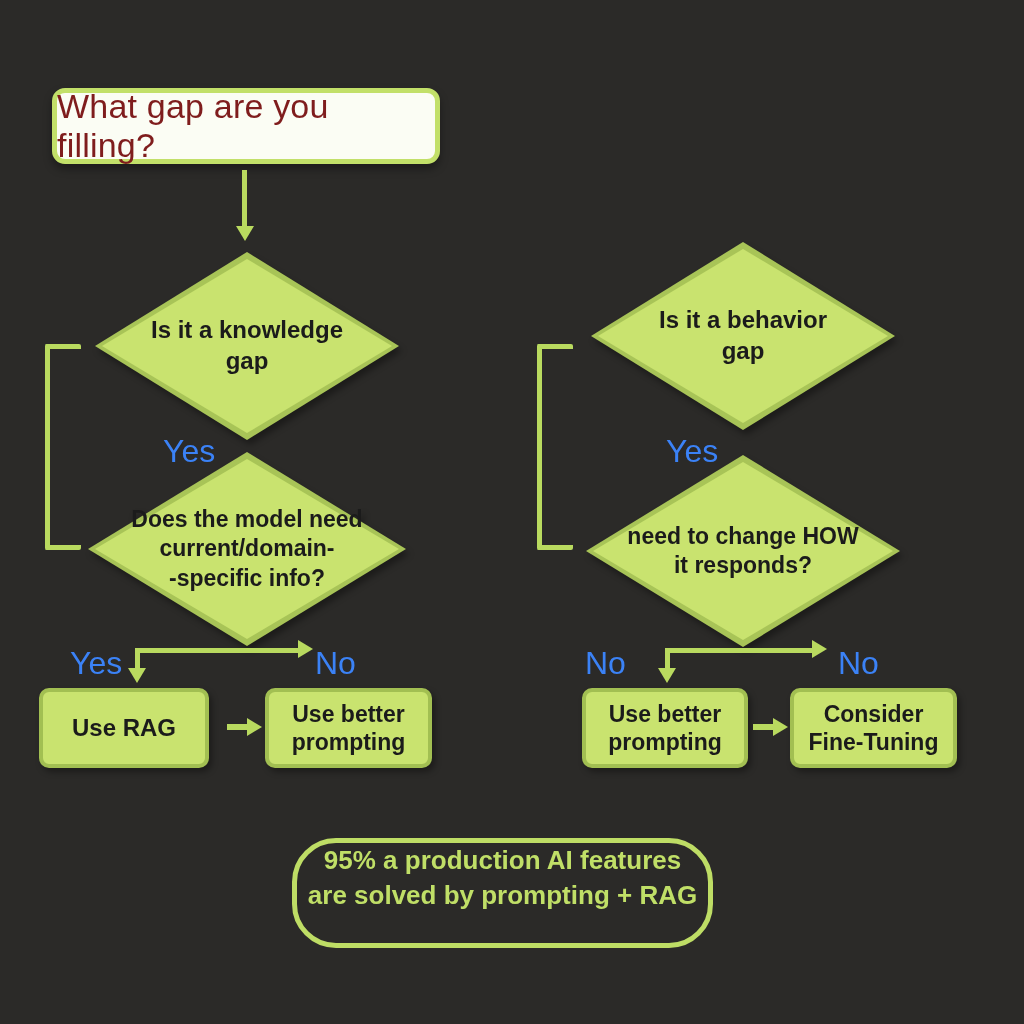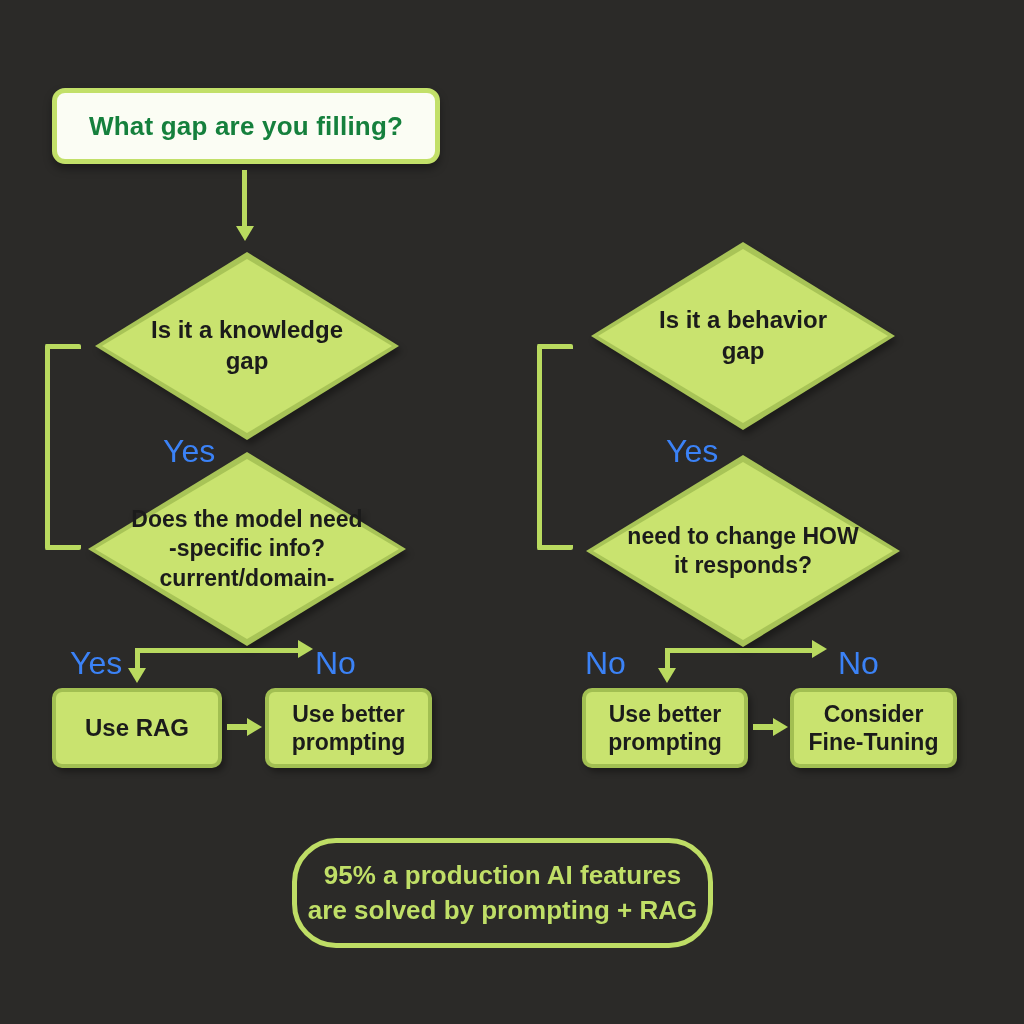--- a/index.html
+++ b/index.html
@@ -8,21 +8,21 @@
     background:#2b2a28; overflow:hidden;
     font-family:"Liberation Sans", sans-serif;
   }
   
   .root-box {
     position:absolute; left:52px; top:88px; width:388px; height:76px;
     background:#fbfdf4; border:5px solid #c2e069; border-radius:13px;
     box-sizing:border-box; display:flex; align-items:center; justify-content:center;
     box-shadow:0 5px 8px rgba(0,0,0,.35);
   }
-  .root-box .q { font-size:26px; font-weight:700; color:#15803d; letter-spacing:.2px; }
+  .root-box .q { font-size:34px; font-weight:400; color:#7f1d1d; letter-spacing:.2px; }
   
   .line { position:absolute; background:#b9da5f; }
   .head-down { position:absolute; width:0; height:0;
     border-left:9px solid transparent; border-right:9px solid transparent;
     border-top:15px solid #b9da5f; }
   .head-right { position:absolute; width:0; height:0;
     border-top:9px solid transparent; border-bottom:9px solid transparent;
     border-left:15px solid #b9da5f; }
   .bracket {
     position:absolute; width:36px; height:206px; box-sizing:border-box;
@@ -44,21 +44,21 @@
     display:flex; flex-direction:column; align-items:center; justify-content:center;
     font-weight:700; color:#1b1b1b; line-height:1.22; text-align:center;
     box-shadow:3px 4px 6px rgba(0,0,0,.35);
   }
   
   .lbl { position:absolute; color:#3b82f6; font-size:32px; font-weight:400; }
   
   .pill {
     position:absolute; left:292px; top:838px; width:421px; height:110px;
     box-sizing:border-box; border:5px solid #bedd65; border-radius:44px;
-    display:flex; flex-direction:column; align-items:center; justify-content:center;
+    display:flex; flex-direction:column; align-items:center; 
     color:#c0df67; font-weight:700; font-size:26px; line-height:1.35; text-align:center;
   }
   .fs24 { font-size:24px; }
   .fs23 { font-size:23px;align-items:center; }
 </style>
 </head>
 <body>
 
 <div class="canvas">
 
@@ -80,33 +80,33 @@
     </div>
   </div>
 
   <div class="lbl" style="left:163px; top:433px;">Yes</div>
 
   <div class="diamond" style="left:88px; top:452px; width:318px; height:194px;">
     <div class="outer"></div>
     <div class="inner"></div>
     <div class="txt fs23">
       <span>Does the model need</span>
+      <span>current/domain-</span>
       <span>-specific info?</span>
-      <span>current/domain-</span>
     </div>
   </div>
 
   <div class="line" style="left:135px; top:648px; width:166px; height:5px;"></div>
   <div class="head-right" style="left:298px; top:640px;"></div>
   <div class="line" style="left:135px; top:648px; width:5px; height:24px;"></div>
   <div class="head-down" style="left:128px; top:668px;"></div>
   <div class="lbl" style="left:70px; top:645px;">Yes</div>
   <div class="lbl" style="left:315px; top:645px;">No</div>
 
-  <div class="rbox fs24" style="left:52px; width:170px;">
+  <div class="rbox fs24" style="left:39px; width:170px;">
     <span>Use RAG</span>
   </div>
   <div class="line" style="left:227px; top:724px; width:22px; height:6px;"></div>
   <div class="head-right" style="left:247px; top:718px;"></div>
   <div class="rbox fs23" style="left:265px; width:167px;">
     <span>Use better</span>
     <span>prompting</span>
   </div>
 
   <div class="diamond" style="left:591px; top:242px; width:304px; height:188px;">

